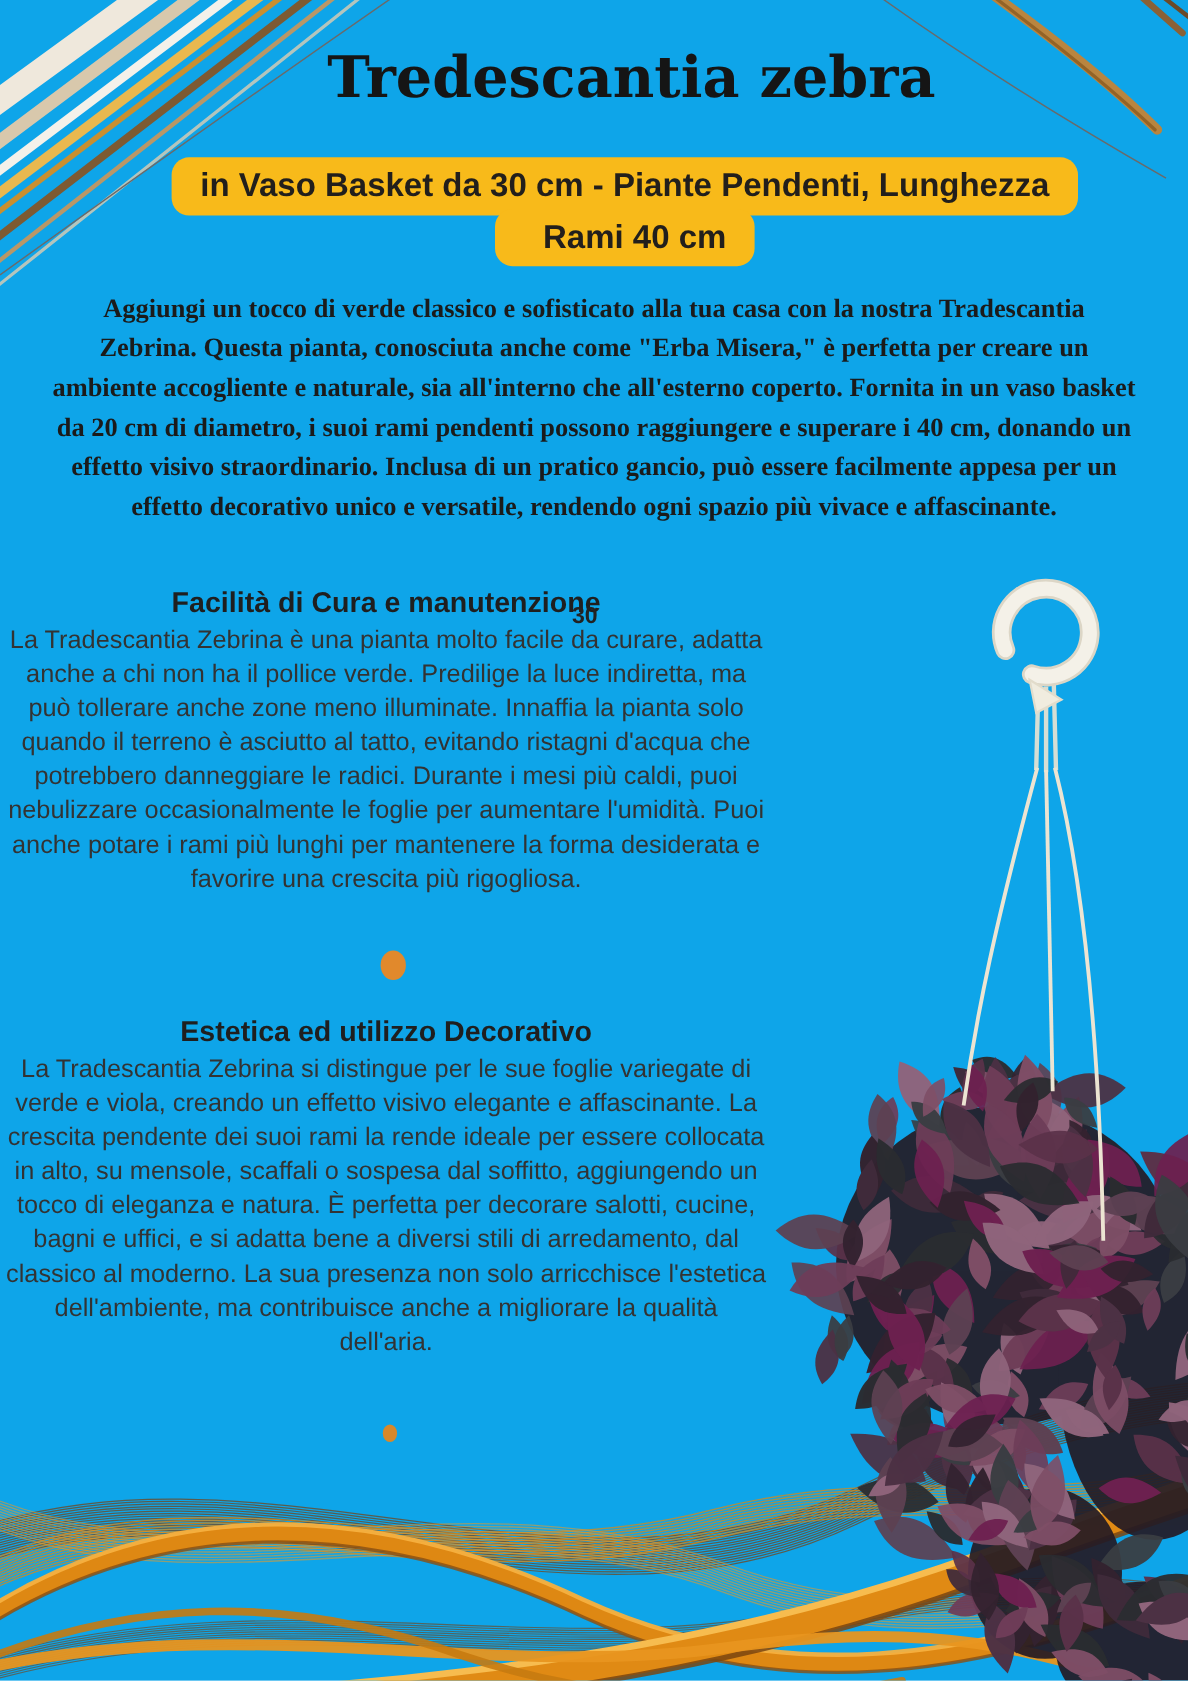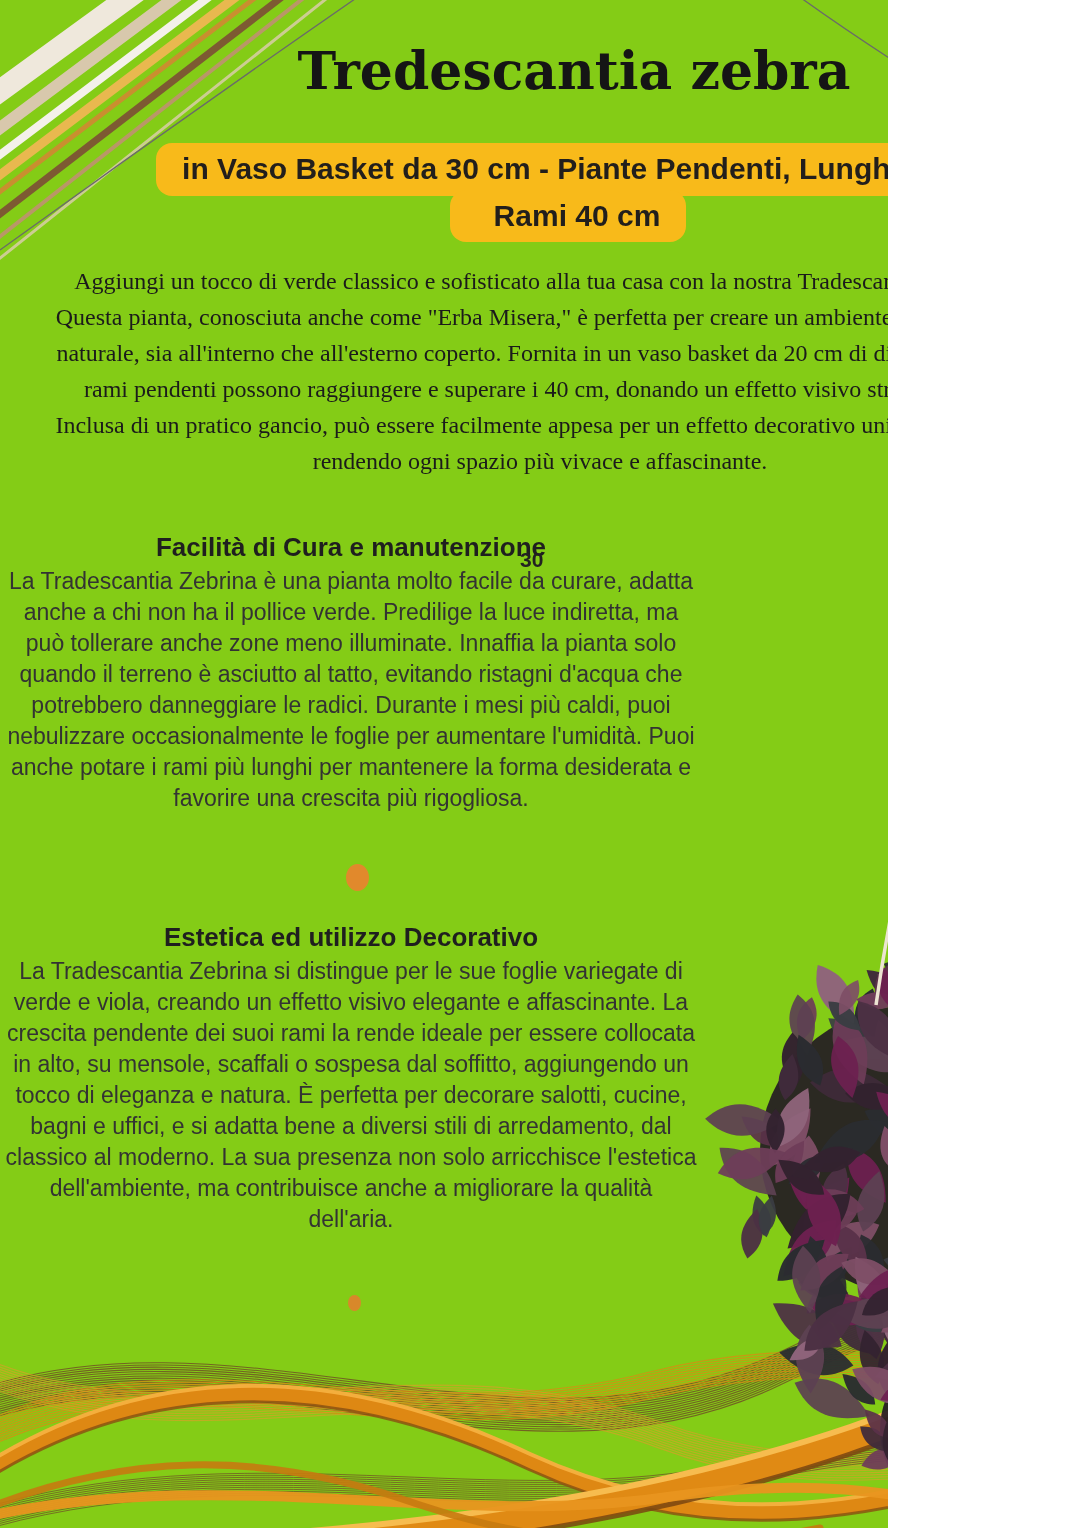--- a/index.html
+++ b/index.html
@@ -1,31 +1,31 @@
 <!DOCTYPE html>
 <html><head>
 <meta charset="utf-8">
 <style>
   html,body{margin:0;padding:0;background:#ffffff;}
-  #page{position:relative;width:888px;height:1528px;background:#84cc16;overflow:hidden;
+  #page{position:relative;width:1080px;height:1528px;background:#0ea5e9;overflow:hidden;
         font-family:"Liberation Sans",sans-serif;}
   svg{position:absolute;left:0;top:0;pointer-events:none;}
   #decor{z-index:0;}
   #plant{z-index:1;}
   .txt{position:absolute;z-index:2;}
   #title{top:40px;left:0;width:1080px;margin:0;text-align:center;
          transform:translateX(34px);
          font-family:"DejaVu Serif",serif;font-weight:700;font-size:52px;
          letter-spacing:0px;color:#151515;}
   #badge{top:143px;left:0;width:1080px;text-align:center;transform:translateX(28px);line-height:0;}
   .chip{display:inline-block;line-height:1.15;padding:9px 26px;border-radius:16px;
         font-weight:bold;font-size:30px;color:#221f1c;background:#F8BA1A;}
   .chip2{margin-top:-6px;}
   #intro{top:263px;left:47px;width:986px;margin:0;text-align:center;
-         font-family:"Liberation Serif",serif;font-weight:normal;font-size:24px;
+         font-family:"Liberation Serif",serif;font-weight:bold;font-size:24px;
          line-height:36px;color:#1b1b1b;}
   section{position:absolute;z-index:2;left:4px;width:694px;text-align:center;}
   #care{top:531px;}
   #aesthetic{top:921px;}
   section h2{margin:0;font-size:26px;font-weight:bold;color:#1f1f1f;line-height:33px;}
   section p{margin:2px 0 0 0;font-size:23px;color:#333333;line-height:31px;text-align:center;}
   #stray40{top:548px;left:520px;font-size:21px;font-weight:bold;color:#222;z-index:3;}
   .dot{position:absolute;z-index:2;border-radius:50%;background:#E1892C;}
   #dot1{left:346px;top:864px;width:23px;height:27px;}
   #dot2{left:348px;top:1295px;width:13px;height:16px;background:#D8882A;}

